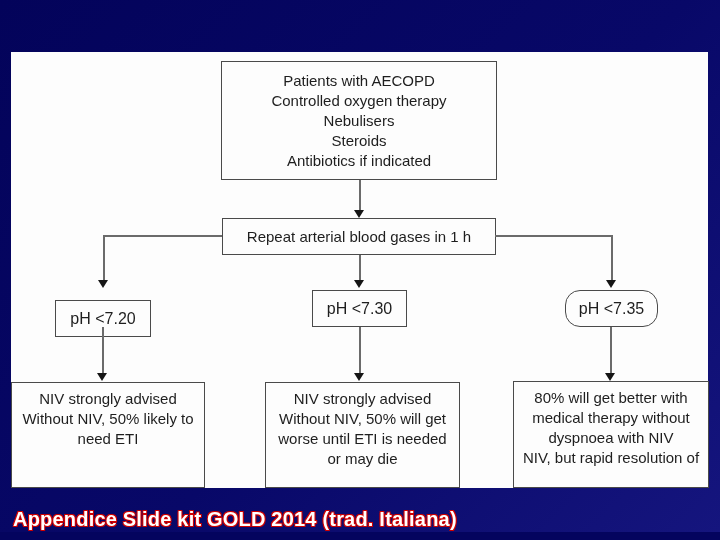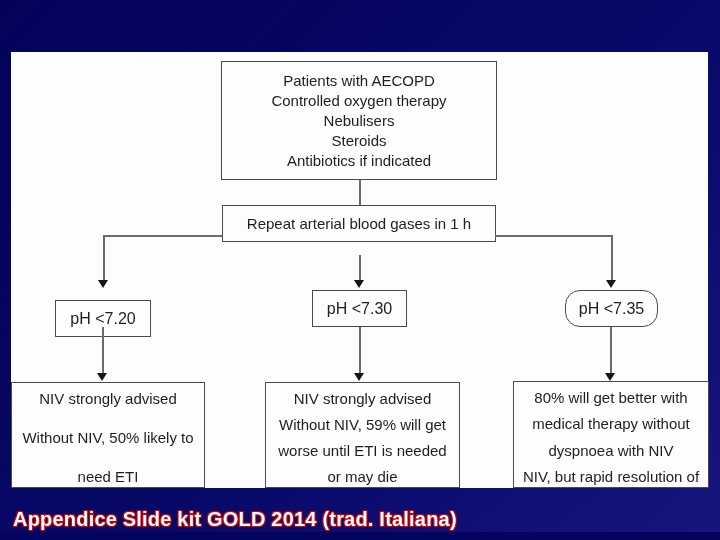--- a/index.html
+++ b/index.html
@@ -28,24 +28,24 @@
     border: 1px solid #4a4a4a;
     color: #1e1e1e;
     text-align: center;
     display: flex;
     flex-direction: column;
     justify-content: center;
     align-items: center;
     font-size: 15px;
     line-height: 20px;
   }
-  .fc-box.top-align { justify-content: space-between; padding-top: 6px; }
+  .fc-box.top-align { justify-content: flex-start; padding-top: 6px; }
 
   .box-treatment   { left: 221px; top:  61px; width: 276px; height: 119px; }
-  .box-abg         { left: 222px; top: 205px; width: 274px; height:  37px; text-align: center; }
+  .box-abg         { left: 222px; top: 218px; width: 274px; height:  37px; text-align: center; }
   .box-ph-1        { left:  55px; top: 300px; width:  96px; height:  37px; font-size: 16px; }
   .box-ph-2        { left: 312px; top: 290px; width:  95px; height:  37px; font-size: 16px; }
   .box-ph-3        { left: 565px; top: 290px; width:  93px; height:  37px; font-size: 16px; border-radius: 15px; }
   .box-outcome-1   { left:  11px; top: 382px; width: 194px; height: 106px; }
   .box-outcome-2   { left: 265px; top: 382px; width: 195px; height: 106px; }
   .box-outcome-3   { left: 513px; top: 381px; width: 196px; height: 107px; }
 
   .hline, .vline { position: absolute; background: #6b6b6b; }
   .hline { height: 2px; }
   .vline { width: 2px; }
@@ -146,21 +146,21 @@
   <div class="arrowhead ah-ph3"></div>
 
   <div class="fc-box top-align box-outcome-1">
     <div>NIV strongly advised</div>
     <div>Without NIV, 50% likely to</div>
     <div>need ETI</div>
   </div>
 
   <div class="fc-box top-align box-outcome-2">
     <div>NIV strongly advised</div>
-    <div>Without NIV, 59% will get</div>
+    <div>Without NIV, 50% will get</div>
     <div>worse until ETI is needed</div>
     <div>or may die</div>
   </div>
 
   <div class="fc-box top-align box-outcome-3">
     <div>80% will get better with</div>
     <div>medical therapy without</div>
     <div>dyspnoea with NIV</div>
     <div>NIV, but rapid resolution of</div>
   </div>

